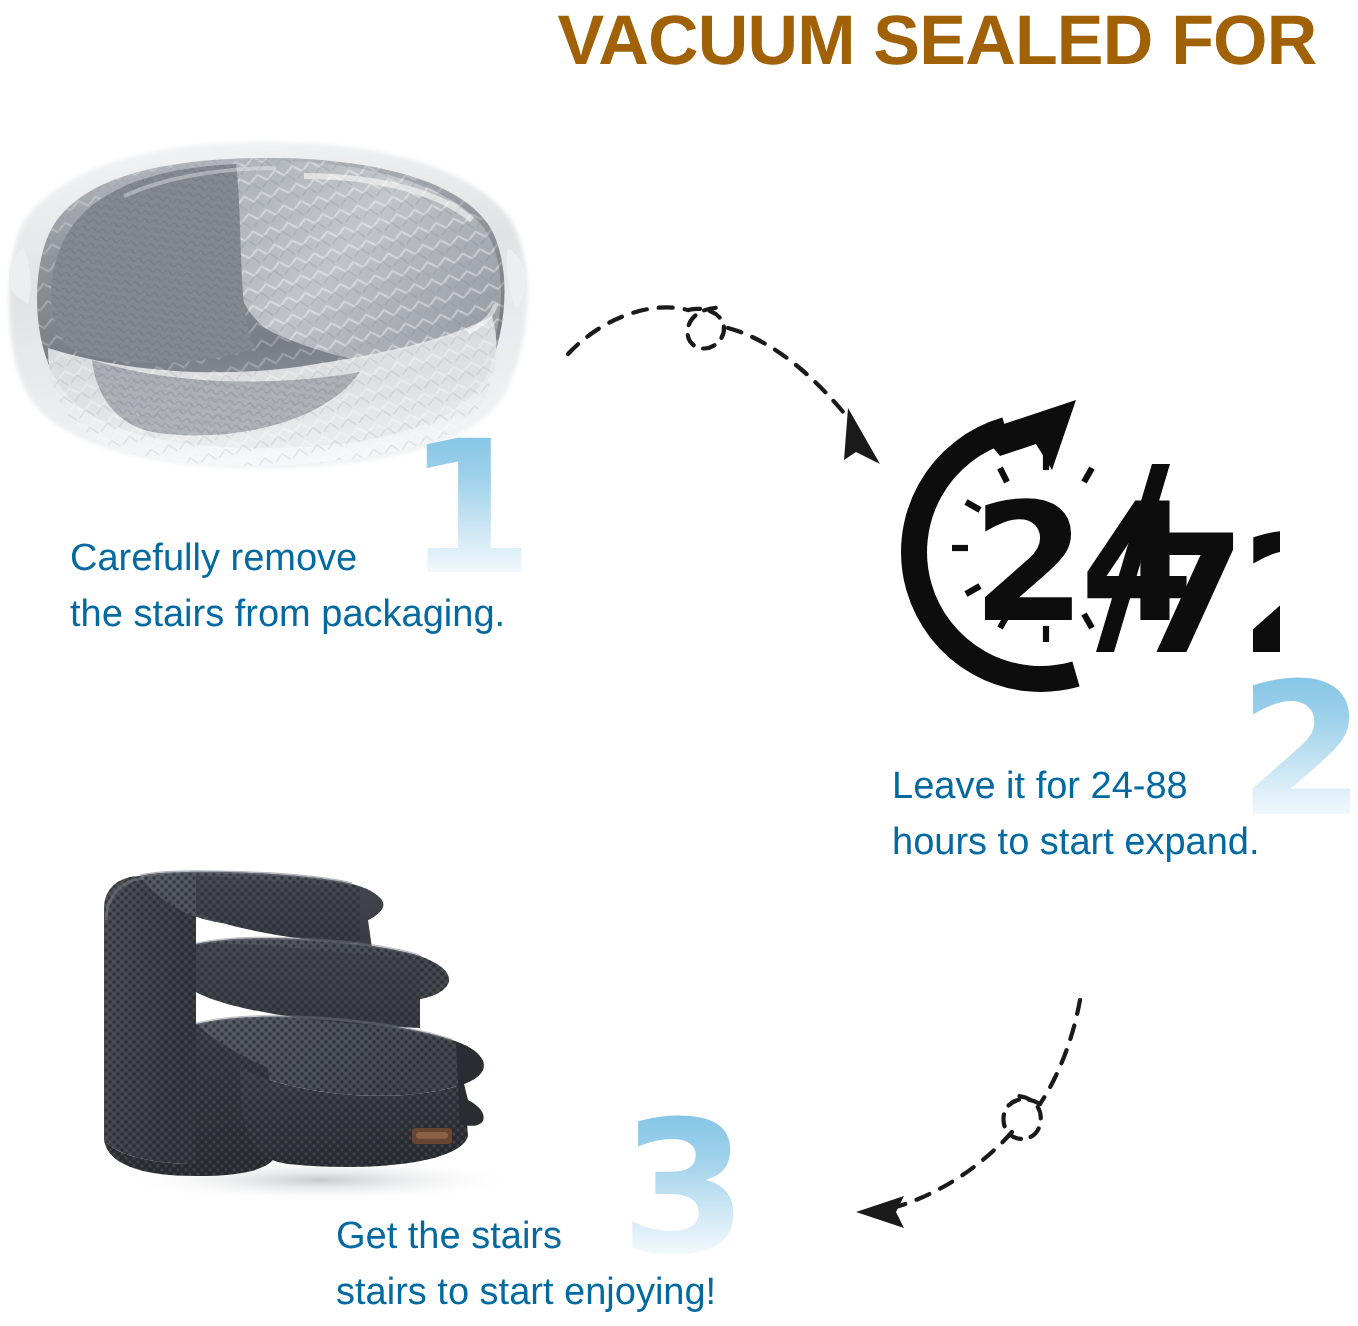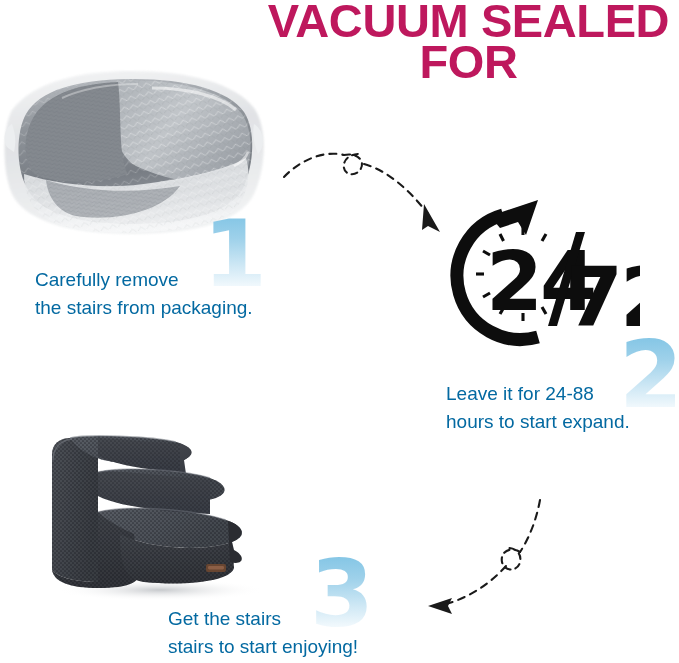--- a/index.html
+++ b/index.html
@@ -20,24 +20,24 @@
 
   
   .title {
     position: absolute;
     left: 258px;
     top: 0px;
     width: 421px;
     text-align: center;
     font-family: "Liberation Sans", sans-serif;
     font-weight: bold;
-    font-size: 47px;
+    font-size: 35px;
     line-height: 41px;
     letter-spacing: -0.4px;
-    color: #be185d;
+    color: #a16207;
   }
   .title span { display: block; }
   .title .line2 { letter-spacing: -0.2px; }
 
   
   .step-num {
     position: absolute;
     font-family: "DejaVu Sans", sans-serif;
     font-weight: bold;
     line-height: 1;

